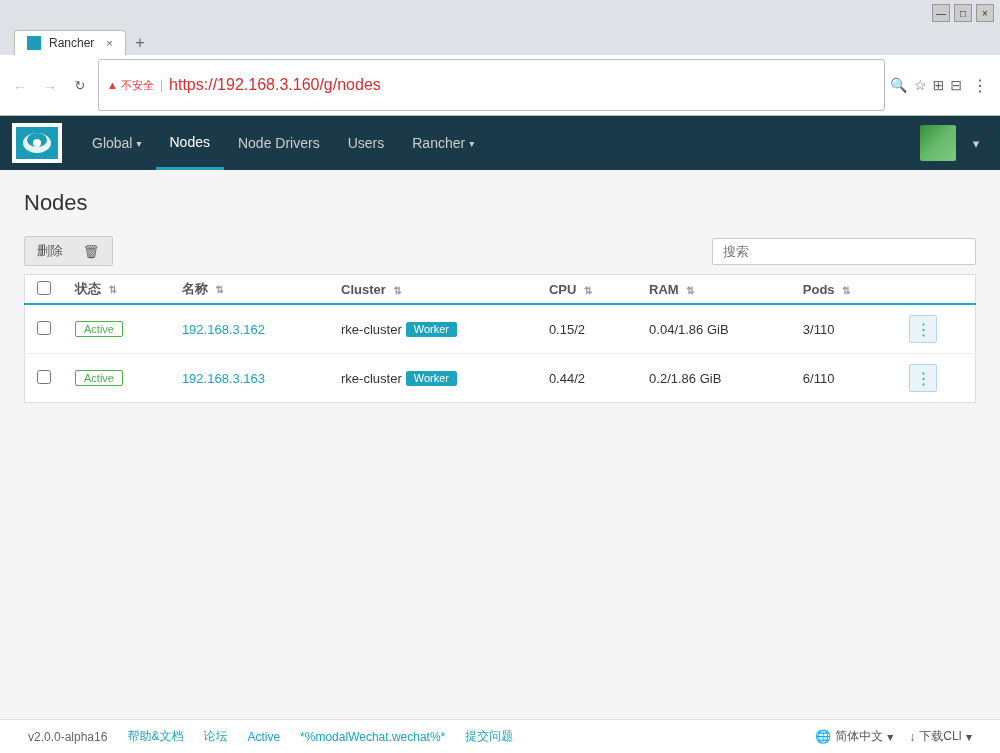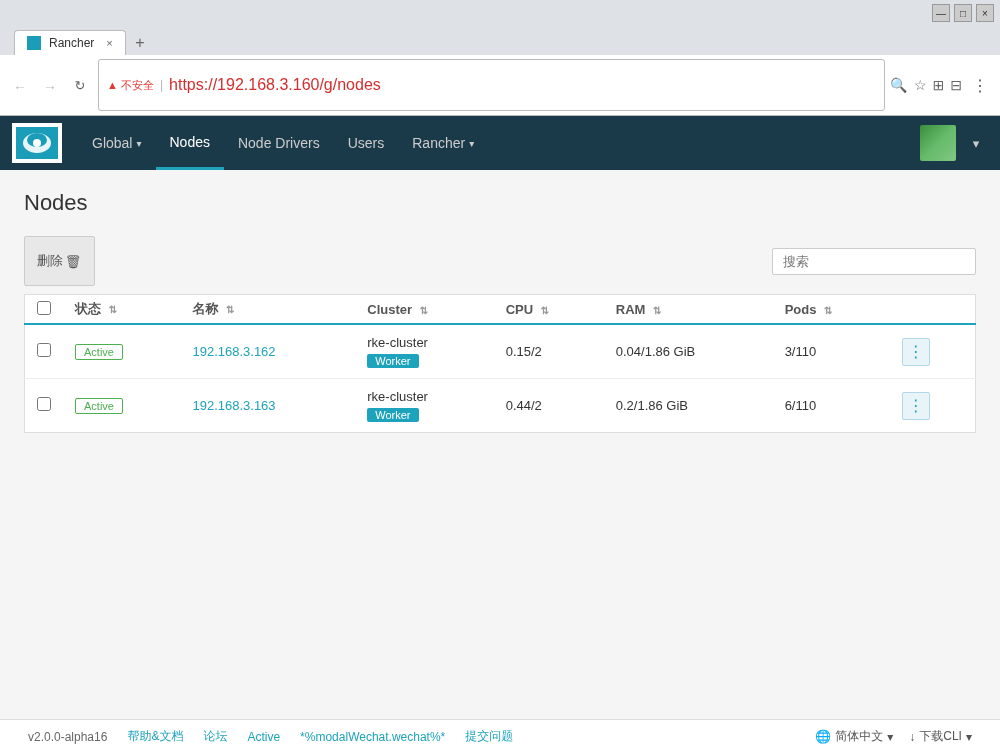--- a/index.html
+++ b/index.html
@@ -46,35 +46,35 @@
     .avatar-dropdown { width: 24px; height: 36px; display: flex; align-items: center; justify-content: center; color: #ccc; cursor: pointer; }
 
     
     .main-content { flex: 1; padding: 20px 24px; overflow-y: auto; background: #f5f5f5; }
     .page-header { display: flex; align-items: center; justify-content: space-between; margin-bottom: 20px; }
     .page-title { font-size: 22px; font-weight: 400; color: #333; }
     .add-node-btn { background: #0a7faa; color: #fff; border: none; padding: 8px 18px; font-size: 14px; cursor: pointer; border-radius: 2px; }
 
     
     .table-toolbar { display: flex; align-items: center; justify-content: space-between; margin-bottom: 8px; }
-    .delete-btn { background: #e8e8e8; border: 1px solid #ccc; padding: 15px 12px; font-size: 13px; cursor: pointer; display: flex; align-items: center; gap: 2px; border-radius: 2px; color: #555; }
+    .delete-btn { background: #e8e8e8; border: 1px solid #ccc; padding: 5px 12px; font-size: 13px; cursor: pointer; display: flex; align-items: center; gap: 20px; border-radius: 2px; color: #555; }
     .delete-icon { color: #555; font-size: 13px; }
-    .search-input { border: 1px solid #ccc; padding: 5px 10px; font-size: 13px; width: 204px; background: #fff; border-radius: 2px; color: #aaa; }
+    .search-input { border: 1px solid #ccc; padding: 5px 10px; font-size: 13px; width: 264px; background: #fff; border-radius: 2px; color: #aaa; }
 
     
     .data-table { width: 100%; border-collapse: collapse; background: #fff; border: 1px solid #ddd; }
     .data-table th { padding: 5px 12px; text-align: left; font-weight: 600; color: #555; font-size: 13px; border-bottom: 2px solid #1da3bb; background: #fff; white-space: nowrap; cursor: pointer; user-select: none; }
     .data-table th .sort-icon { color: #999; font-size: 10px; margin-left: 4px; }
     .data-table td { padding: 10px 12px; border-bottom: 1px solid #eee; font-size: 13px; vertical-align: middle; }
     .data-table tr:last-child td { border-bottom: none; }
     .checkbox-cell { width: 32px; }
     .checkbox { width: 14px; height: 14px; cursor: pointer; }
     .status-badge { display: inline-block; border: 1px solid #4caf50; color: #4caf50; padding: 1px 8px; border-radius: 2px; font-size: 11px; }
     .node-link { color: #1da3bb; text-decoration: none; cursor: pointer; }
-    .cluster-cell { display: flex; flex-direction: column; gap: 4px; }
+    .cluster-cell { display: flex; flex-direction: row; gap: 4px; }
     .cluster-name { color: #333; }
     .worker-badge { display: inline-block; background: #1da3bb; color: #fff; padding: 1px 8px; border-radius: 2px; font-size: 11px; width: fit-content; }
     .action-btn { background: #e8f4f8; border: 1px solid #b0d8e8; color: #1da3bb; width: 28px; height: 28px; display: flex; align-items: center; justify-content: center; cursor: pointer; border-radius: 2px; font-size: 16px; }
 
     
     .footer { background: #fff; border-top: 1px solid #ddd; padding: 8px 28px; display: flex; align-items: center; justify-content: space-between; font-size: 12px; color: #666; flex-shrink: 0; }
     .footer-left { display: flex; align-items: center; gap: 20px; }
     .footer-link { color: #1da3bb; text-decoration: none; cursor: pointer; }
     .footer-right { display: flex; align-items: center; gap: 16px; }
     .footer-lang { display: flex; align-items: center; gap: 4px; color: #555; cursor: pointer; }

